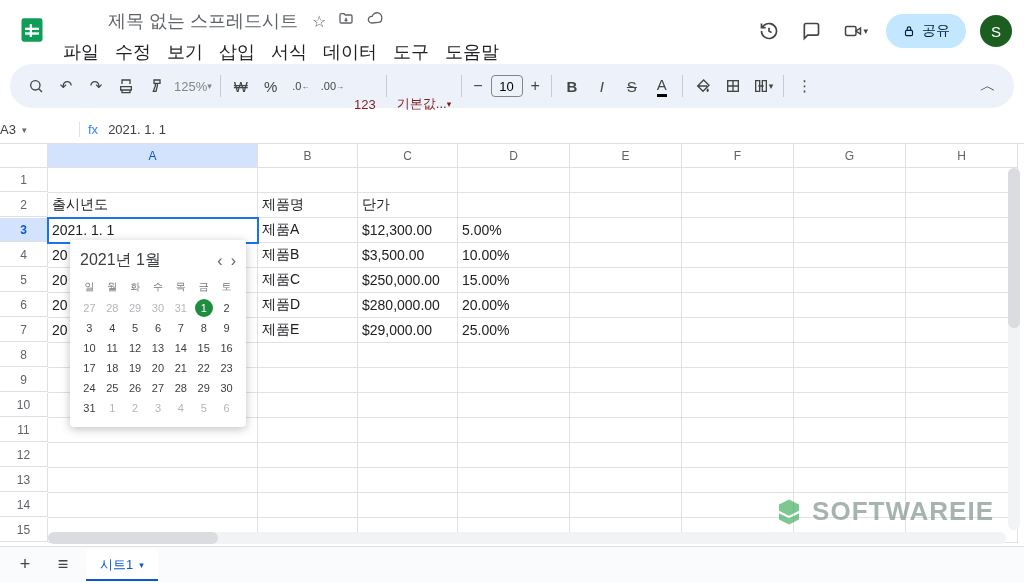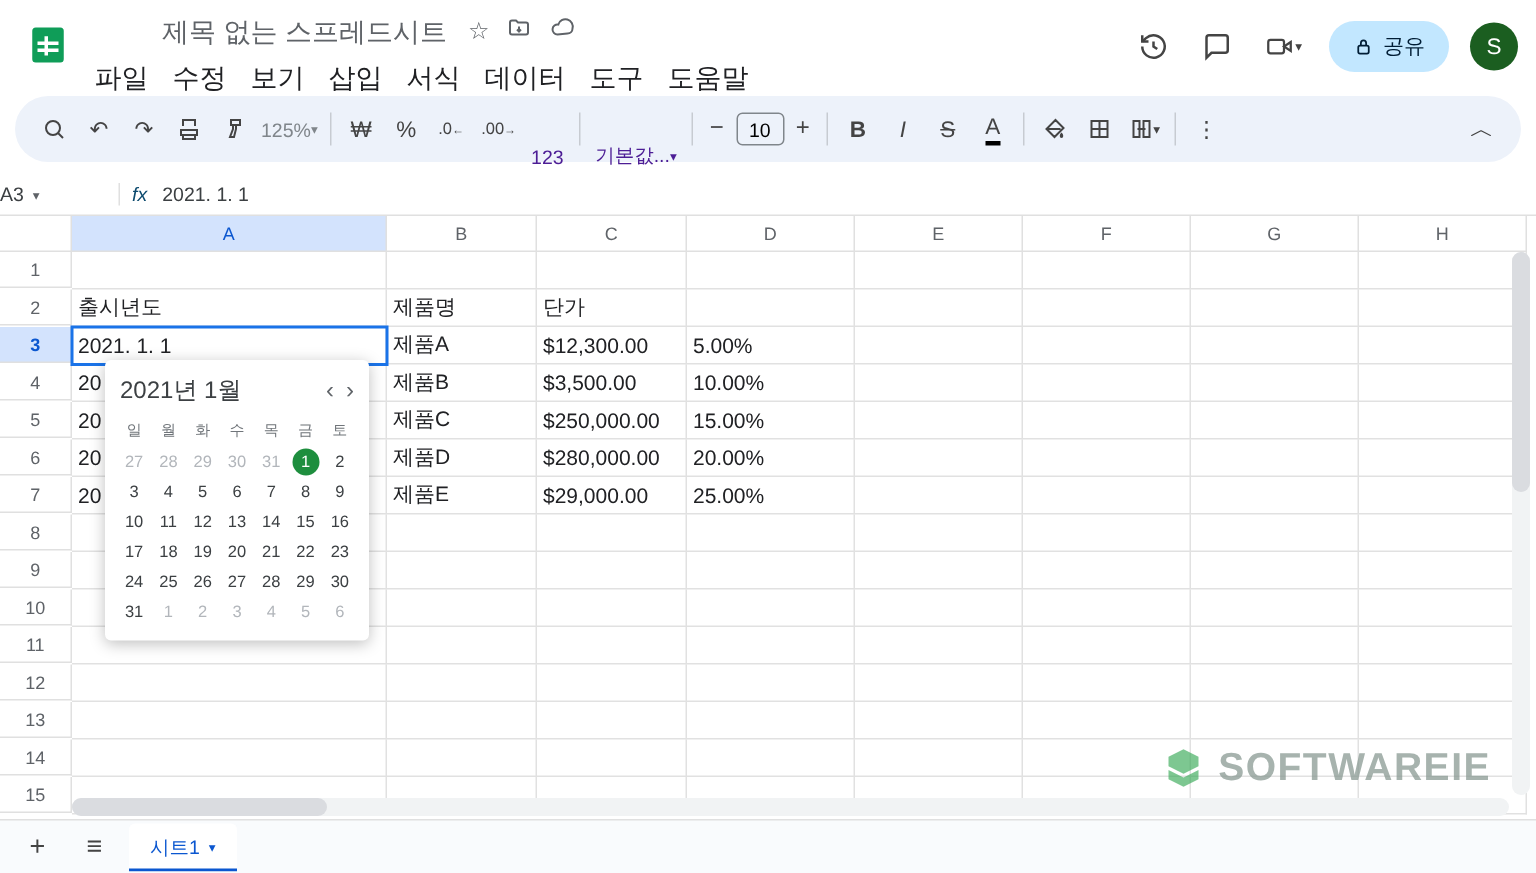--- a/index.html
+++ b/index.html
@@ -17,33 +17,33 @@
 .menus span { padding: 4px 7px; border-radius:4px; cursor:pointer; }
 .header-right { display: flex; align-items: center; gap: 14px; margin-top:8px;}
 .hdr-icon { color:#444; cursor:pointer; padding:4px; font-size:18px; display:flex; align-items:center;}
 .share-btn { background:#c2e7ff; color:#001d35; border-radius:20px; padding:8px 16px; font-size:14px; display:flex; align-items:center; gap:6px; cursor:pointer;}
 .avatar { width:32px; height:32px; border-radius:50%; background:#1b5e20; color:#fff; display:flex; align-items:center; justify-content:center; font-size:15px;}
 
 
 .toolbar { height: 44px; margin: 0 10px; background: #edf2fa; border-radius: 22px; display:flex; align-items:center; padding: 0 12px; gap:2px;}
 .tb-btn { min-width:28px; height:28px; display:flex; align-items:center; justify-content:center; color:#444; font-size:15px; cursor:pointer; border-radius:4px; padding:0 4px;}
 .tb-sep { width:1px; height:22px; background:#c7cbd1; margin:0 4px;}
-.tb-text { color:#4c1d95; font-size:13px;margin-top:36px;}
+.tb-text { color:#7f1d1d; font-size:13px;margin-top:36px;}
 .zoom { color:#80868b; font-size:13px; padding:0 2px;}
 .font-size-box { display:flex; align-items:center; gap:3px;}
 .font-size-box .box { width:32px; height:22px; border:1px solid #80868b; border-radius:4px; display:flex; align-items:center; justify-content:center; font-size:13px;}
 .pm { font-size:16px; color:#444; cursor:pointer; padding:0 5px;}
 .toolbar-spacer { flex:1;}
 .collapse-arrow { color:#444; padding-right:6px; cursor:pointer;}
 
 
 .formula-bar { height: 28px; border-bottom:1px solid #e0e0e0; display:flex; align-items:center; font-size:13px; color:#3c4043; margin-top:8px;}
 .name-box { width:80px; padding-left:0; border-right:1px solid #e0e0e0; display:flex; align-items:center; gap:6px;}
 .name-box .dd { font-size:9px; color:#5f6368;}
-.fx-label { padding:0 8px; font-style:italic; color:#0c4a6e;}
+.fx-label { padding:0 8px; color:#3b82f6;}
 .formula-val { padding-left:2px;}
 
 
 .grid { display:grid; grid-template-columns: 48px 210px 100px 100px 112px 112px 112px 112px 112px; user-select:none;}
 .col-hdr,.row-hdr,.corner { background:#fff; border-right:1px solid #e0e0e0; border-bottom:1px solid #e0e0e0; font-size:12px; color:#5f6368; display:flex; align-items:center; justify-content:center; height:24px;}
 .row-hdr { font-size:12px;}
 .corner { background:#fff;}
 .cell { border-right:1px solid #e1e1e1; border-bottom:1px solid #e1e1e1; height:25px; font-size:14px; color:#202124; padding:0 4px; display:flex; align-items:center;}
 .row-hdr.active, .col-hdr.active { background:#d3e3fd; color:#0b57d0;}
 .cell.selected { outline:2px solid #1a73e8; outline-offset:-1px; z-index:3; background:#fff;}

